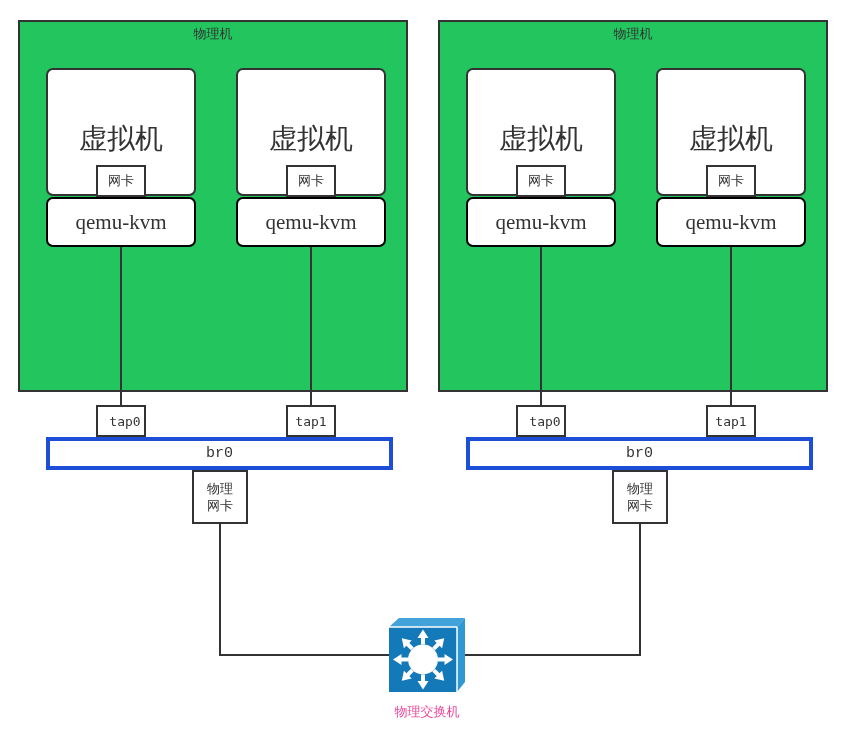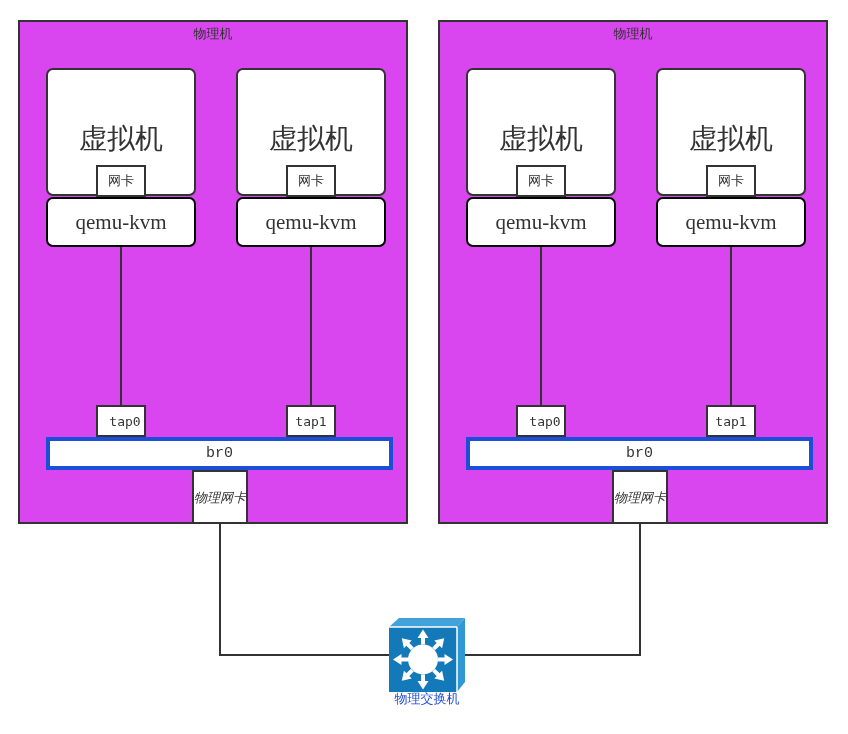--- a/index.html
+++ b/index.html
@@ -14,23 +14,23 @@
     height: 734px;
     background: #ffffff;
     overflow: hidden;
   }
 
   
   .host {
     position: absolute;
     top: 20px;
     width: 390px;
-    height: 504px;
-    border: 2px solid #333333;
-    background: #d946ef;
+    height: 372px;
+    border: 2px solid #333333;
+    background: #22c55e;
   }
   .host-0 { left: 18px; }
   .host-1 { left: 438px; }
   .host-title {
     position: absolute;
     left: 0; right: 0;
     top: 3px;
     text-align: center;
     font-size: 13px;
     color: #333333;
@@ -145,26 +145,25 @@
   .pnic {
     position: absolute;
     left: 172px;
     top: 448px;
     width: 56px;
     height: 54px;
     border: 2px solid #333333;
     background: #ffffff;
     z-index: 3;
     display: flex;
-    flex-direction: row;
+    flex-direction: column;
     align-items: center;
     justify-content: center;
     font-size: 13px;
     line-height: 17px;
-    font-style: italic;
   }
 
   
   .pline {
     position: absolute;
     background: #333333;
     z-index: 0;
   }
   .pline-left-v  { left: 219px; top: 524px; width: 2px;  height: 132px; }
   .pline-left-h  { left: 219px; top: 654px; width: 171px; height: 2px; }
@@ -176,25 +175,25 @@
     position: absolute;
     left: 387px;
     top: 616px;
     width: 80px;
     height: 90px;
     z-index: 4;
   }
   .switch-label {
     position: absolute;
     left: 50%;
-    top: 74px;
+    top: 87px;
     transform: translateX(-50%);
     white-space: nowrap;
     font-size: 13px;
-    color: #1d4ed8;
+    color: #ec4899;
     text-align: center;
   }
 </style>
 </head>
 <body>
 
 <div id="canvas">
 
   <section class="host host-0">
     <div class="host-title">物理机</div>

